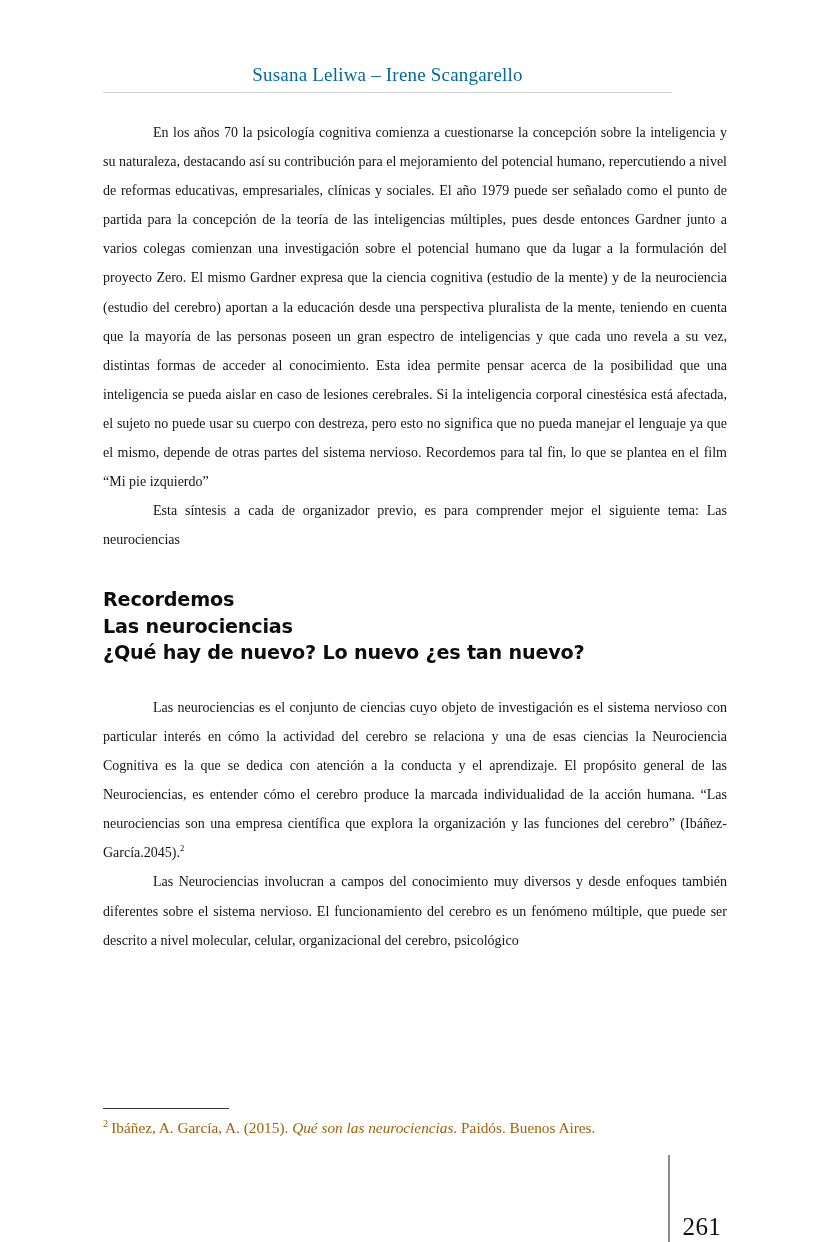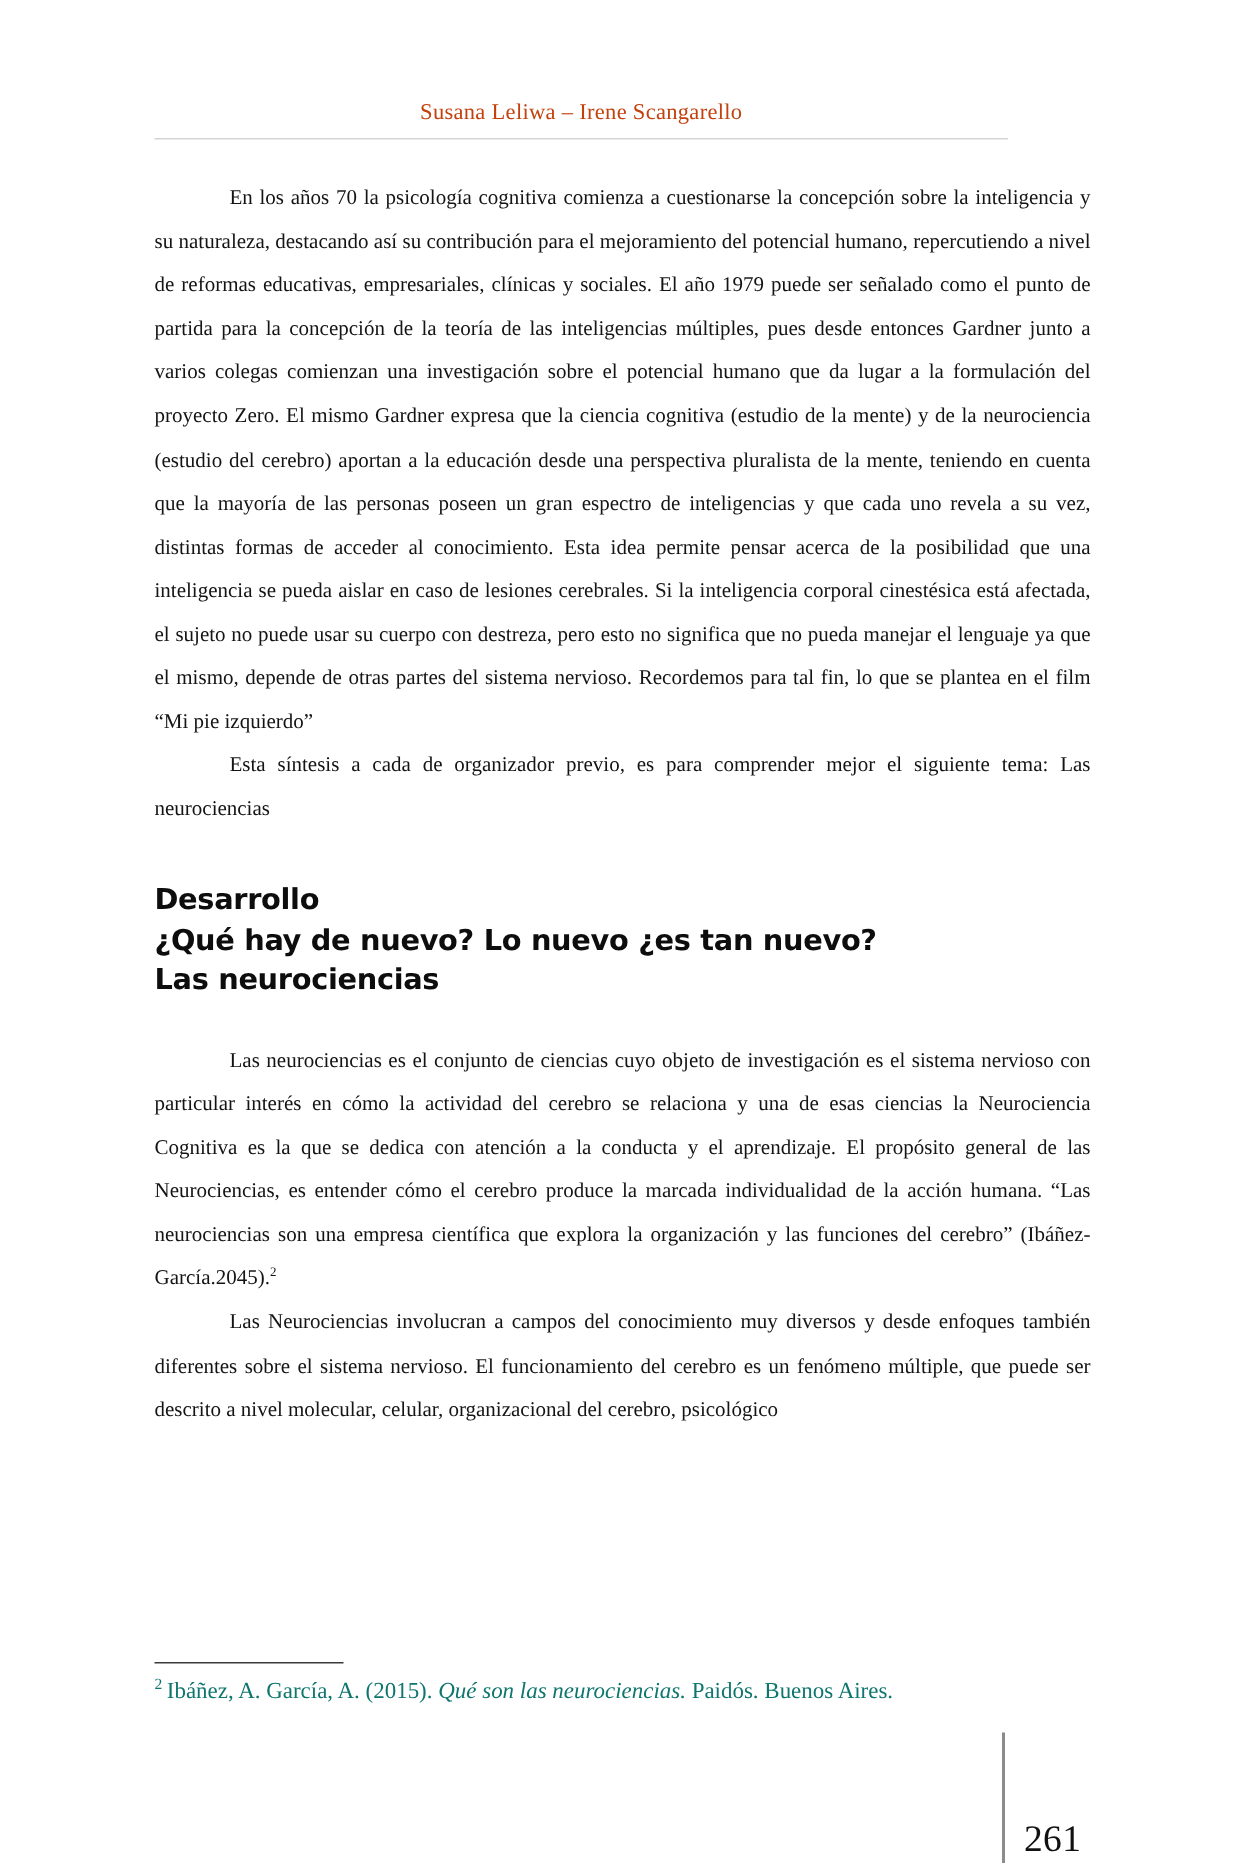--- a/index.html
+++ b/index.html
@@ -20,24 +20,24 @@
 
   
   .running-head {
     position: absolute;
     left: 103px;
     top: 62px;
     width: 569px;
   }
   .running-head-text {
     font-family: "Liberation Serif", "DejaVu Serif", serif;
-    font-size: 15px;
+    font-size: 19px;
     line-height: 26px;
     text-align: center;
-    color: #c2410c;
+    color: #0369a1;
     letter-spacing: 0.2px;
     white-space: nowrap;
   }
   .running-head-rule {
     margin-top: 4px;
     height: 1px;
     width: 569px;
     background: #d4d4d4;
   }
 
@@ -97,21 +97,21 @@
   }
   .footnote-rule {
     width: 126px;
     height: 1.4px;
     background: #3a3a3a;
     margin-bottom: 9px;
   }
   .footnote-text {
     font-size: 15.3px;
     line-height: 20px;
-    color: #0f766e;
+    color: #a16207;
     text-align: left;
   }
   .footnote-text sup {
     font-size: 0.68em;
     vertical-align: super;
     line-height: 0;
     margin-right: 3px;
   }
   .footnote-italic {
     font-style: italic;
@@ -150,23 +150,23 @@
     <div class="running-head-rule"></div>
   </div>
 
   <div class="text-column">
 
     <p class="body-par last-line-natural">En los años 70 la psicología cognitiva comienza a cuestionarse la concepción sobre la inteligencia y su naturaleza, destacando así su contribución para el mejoramiento del potencial humano, repercutiendo a nivel de reformas educativas, empresariales, clínicas y sociales. El año 1979 puede ser señalado como el punto de partida para la concepción de la teoría de las inteligencias múltiples, pues desde entonces Gardner junto a varios colegas comienzan una investigación sobre el potencial humano que da lugar a la formulación del proyecto Zero. El mismo Gardner expresa que la ciencia cognitiva (estudio de la mente) y de la neurociencia (estudio del cerebro) aportan a la educación desde una perspectiva pluralista de la mente, teniendo en cuenta que la mayoría de las personas poseen un gran espectro de inteligencias y que cada uno revela a su vez, distintas formas de acceder al conocimiento. Esta idea permite pensar acerca de la posibilidad que una inteligencia se pueda aislar en caso de lesiones cerebrales. Si la inteligencia corporal cinestésica está afectada, el sujeto no puede usar su cuerpo con destreza, pero esto no significa que no pueda manejar el lenguaje ya que el mismo, depende de otras partes del sistema nervioso. Recordemos para tal fin, lo que se plantea en el film “Mi pie izquierdo”</p>
 
     <p class="body-par last-line-natural">Esta síntesis a cada de organizador previo, es para comprender mejor el siguiente tema: Las neurociencias</p>
 
     <div class="heading-block">
-      <div class="heading-line">Desarrollo</div>
+      <div class="heading-line">Recordemos</div>
+      <div class="heading-line">Las neurociencias</div>
       <div class="heading-line">¿Qué hay de nuevo? Lo nuevo ¿es tan nuevo?</div>
-      <div class="heading-line">Las neurociencias</div>
     </div>
 
     <p class="body-par last-line-natural"><span>Las neurociencias es el  conjunto de ciencias cuyo objeto de investigación es el sistema nervioso con particular interés en cómo la actividad del cerebro se relaciona y una de esas ciencias la Neurociencia Cognitiva es la que se dedica con atención a la conducta y el aprendizaje. El propósito general de las Neurociencias, es entender cómo el cerebro produce la marcada individualidad de la acción humana. “Las neurociencias son una empresa científica que explora la organización y las funciones del cerebro” (Ibáñez-García.2045).</span><sup class="fn-ref">2</sup></p>
 
     <p class="body-par">Las Neurociencias involucran a campos del conocimiento muy diversos y desde enfoques también diferentes sobre el sistema nervioso. El funcionamiento del cerebro es un fenómeno múltiple, que puede ser descrito a nivel molecular, celular, organizacional del cerebro, psicológico</p>
 
   </div>
 
   <div class="footnote-area">
     <div class="footnote-rule"></div>

